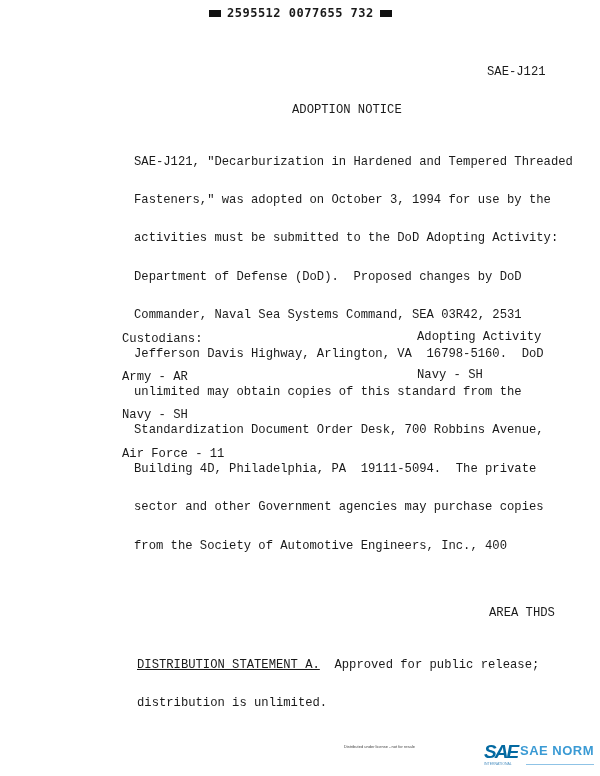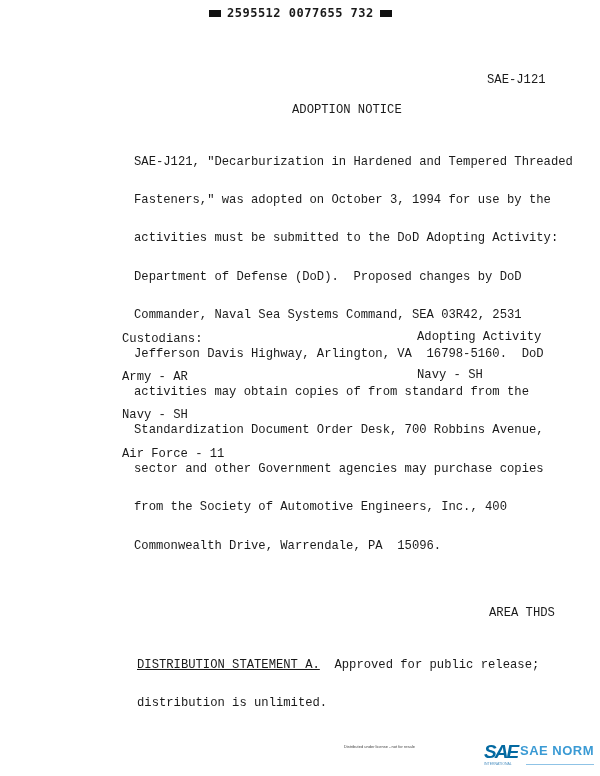--- a/index.html
+++ b/index.html
@@ -3,21 +3,21 @@
 <meta charset="utf-8">
 <style>
   html, body { margin: 0; padding: 0; background: #ffffff; }
   body { width: 600px; height: 776px; position: relative; overflow: hidden;
          font-family: "Liberation Mono", "DejaVu Sans Mono", monospace; color: #1a1a1a; }
   .abs { position: absolute; padding-left: 44px; }
   .barcode { left: 165px; top: 6px; font-family: "DejaVu Sans Mono", monospace; font-size: 12px;
              font-weight: bold; letter-spacing: 0.5px; white-space: pre; display: flex; align-items: center; gap: 6px; }
   .blk { display: inline-block; width: 12px; height: 7px; background: #111; }
   .mono { font-size: 12.2px; line-height: 12.8px; white-space: pre; }
-  .docid { left: 443px; top: 66px; margin-top: 8px; }
+  .docid { left: 443px; top: 66px; }
   .title { left: 248px; top: 104px; }
   .body { left: 90px; top: 130px; }
   .custodians { left: 78px; top: 307px; }
   .adopting { left: 373px; top: 305px; }
   .area { left: 445px; top: 607px; }
   .dist { left: 93px; top: 633px; }
   .u { text-decoration: underline; }
   .footer-text { left: 300px; top: 744px; font-family: "Liberation Sans", sans-serif; font-size: 4px; color: #444; white-space: nowrap; }
   .logo { left: 484px; top: 741px; width: 112px; height: 28px; }
   .sae-mark { position: absolute; left: 0; top: 0; font-family: "Liberation Sans", sans-serif;
@@ -40,25 +40,25 @@
 
 <div class="abs mono title">ADOPTION NOTICE</div>
 
 <div class="abs mono body">
   <div>SAE-J121, "Decarburization in Hardened and Tempered Threaded</div>
   <div>Fasteners," was adopted on October 3, 1994 for use by the</div>
   <div>activities must be submitted to the DoD Adopting Activity:</div>
   <div>Department of Defense (DoD).  Proposed changes by DoD</div>
   <div>Commander, Naval Sea Systems Command, SEA 03R42, 2531</div>
   <div>Jefferson Davis Highway, Arlington, VA  16798-5160.  DoD</div>
-  <div>activities may obtain copies of from standard from the</div>
+  <div>unlimited may obtain copies of this standard from the</div>
   <div>Standardization Document Order Desk, 700 Robbins Avenue,</div>
+  <div>Building 4D, Philadelphia, PA  19111-5094.  The private</div>
   <div>sector and other Government agencies may purchase copies</div>
   <div>from the Society of Automotive Engineers, Inc., 400</div>
-  <div>Commonwealth Drive, Warrendale, PA  15096.</div>
 </div>
 
 <div class="abs mono custodians">
   <div>Custodians:</div>
   <div>Army - AR</div>
   <div>Navy - SH</div>
   <div>Air Force - 11</div>
 </div>
 
 <div class="abs mono adopting">

